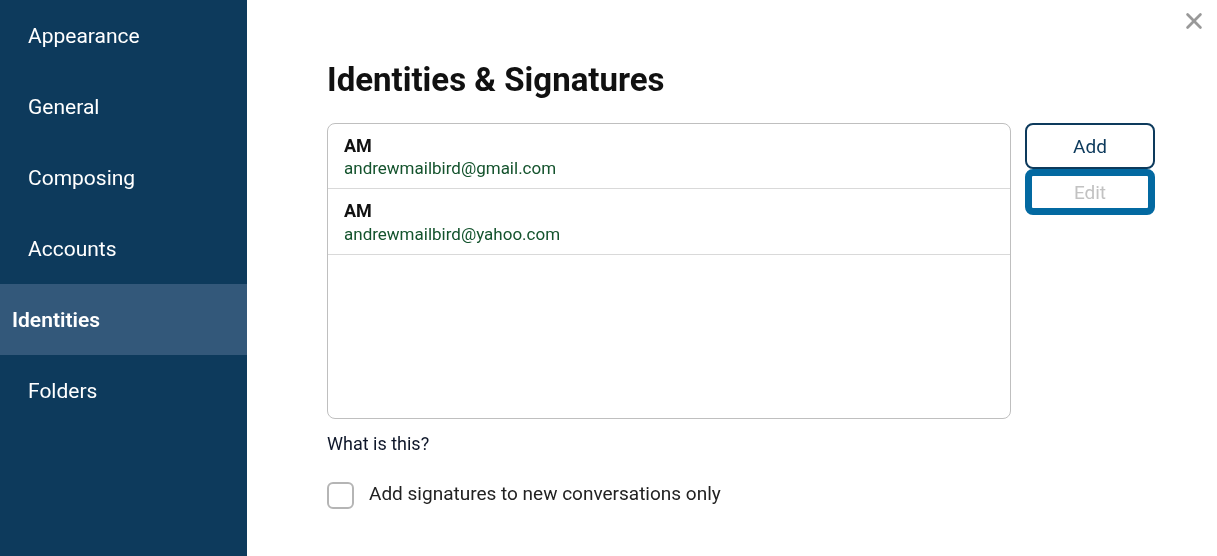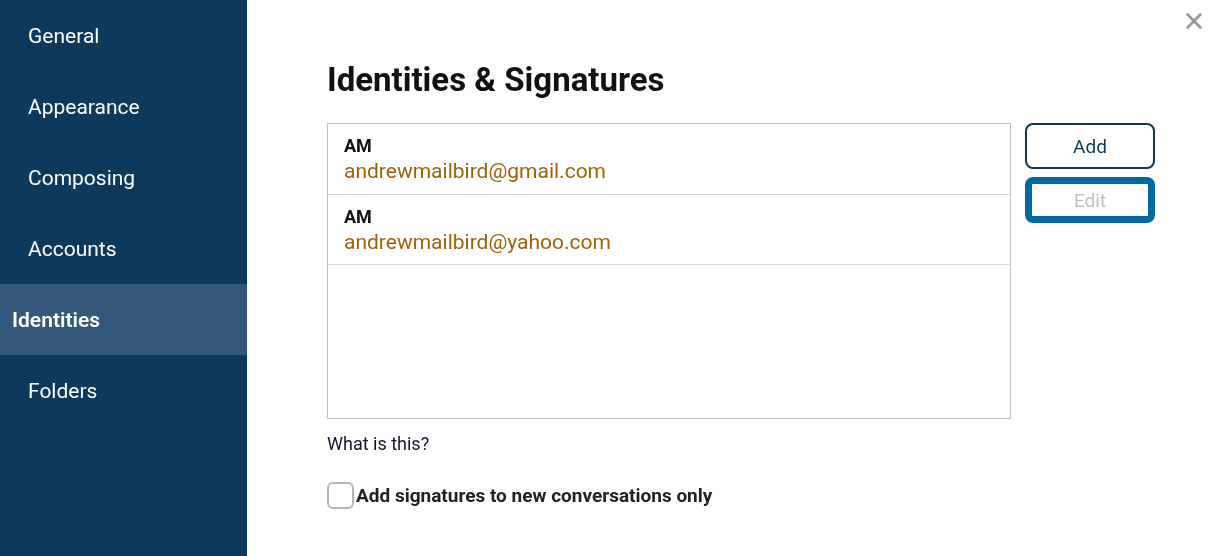--- a/index.html
+++ b/index.html
@@ -63,44 +63,43 @@
     .content-row {
       display: flex;
       gap: 14px;
       align-items: flex-start;
     }
     .list-box {
       flex: 1;
       max-width: 684px;
       height: 296px;
       border: 1px solid #bfbfbf;
-      border-radius: 0;
+      border-radius: 8px;
       background: #fff;
       overflow: hidden;
     }
     .list-item {
       padding: 10px 16px 8px 16px;
       border-bottom: 1px solid #d9d9d9;
       cursor: pointer;
     }
     .list-item-name {
       font-size: 18px;
       font-weight: 700;
       color: #111;
       line-height: 1.3;
     }
     .list-item-email {
-      font-size: 21px;
-      color: #a16207;
+      font-size: 17px;
+      color: #14532d;
       line-height: 1.35;
     }
     .actions {
       display: flex;
       flex-direction: column;
-      gap: 8px;
       width: 130px;
     }
     .action-btn {
       height: 46px;
       border-radius: 8px;
       font-size: 19px;
       font-family: inherit;
       cursor: pointer;
       background: #fff;
     }
@@ -116,47 +115,46 @@
     .helper-link {
       font-size: 18px;
       color: #0f172a;
       text-decoration: none;
       display: inline-block;
       margin-top: 14px;
       cursor: pointer;
     }
     .checkbox-row {
       display: flex;
-      align-items: center;
-      gap: 2px;
+      align-items: flex-start;
+      gap: 15px;
       margin-top: 28px;
-      font-weight: bold;
     }
     .checkbox {
       width: 27px;
       height: 27px;
       border: 2px solid #b5b5b5;
       border-radius: 6px;
       background: #fff;
       cursor: pointer;
     }
     .checkbox-label {
       font-size: 19px;
       color: #222;
     }
   </style>
 </head>
 <body>
 
 <div class="sidebar">
   <div class="sidebar-item">
+    <span>Appearance</span>
+  </div>
+  <div class="sidebar-item">
     <span>General</span>
-  </div>
-  <div class="sidebar-item">
-    <span>Appearance</span>
   </div>
   <div class="sidebar-item">
     <span>Composing</span>
   </div>
   <div class="sidebar-item">
     <span>Accounts</span>
   </div>
   <div class="sidebar-item active">
     <span>Identities</span>
   </div>

